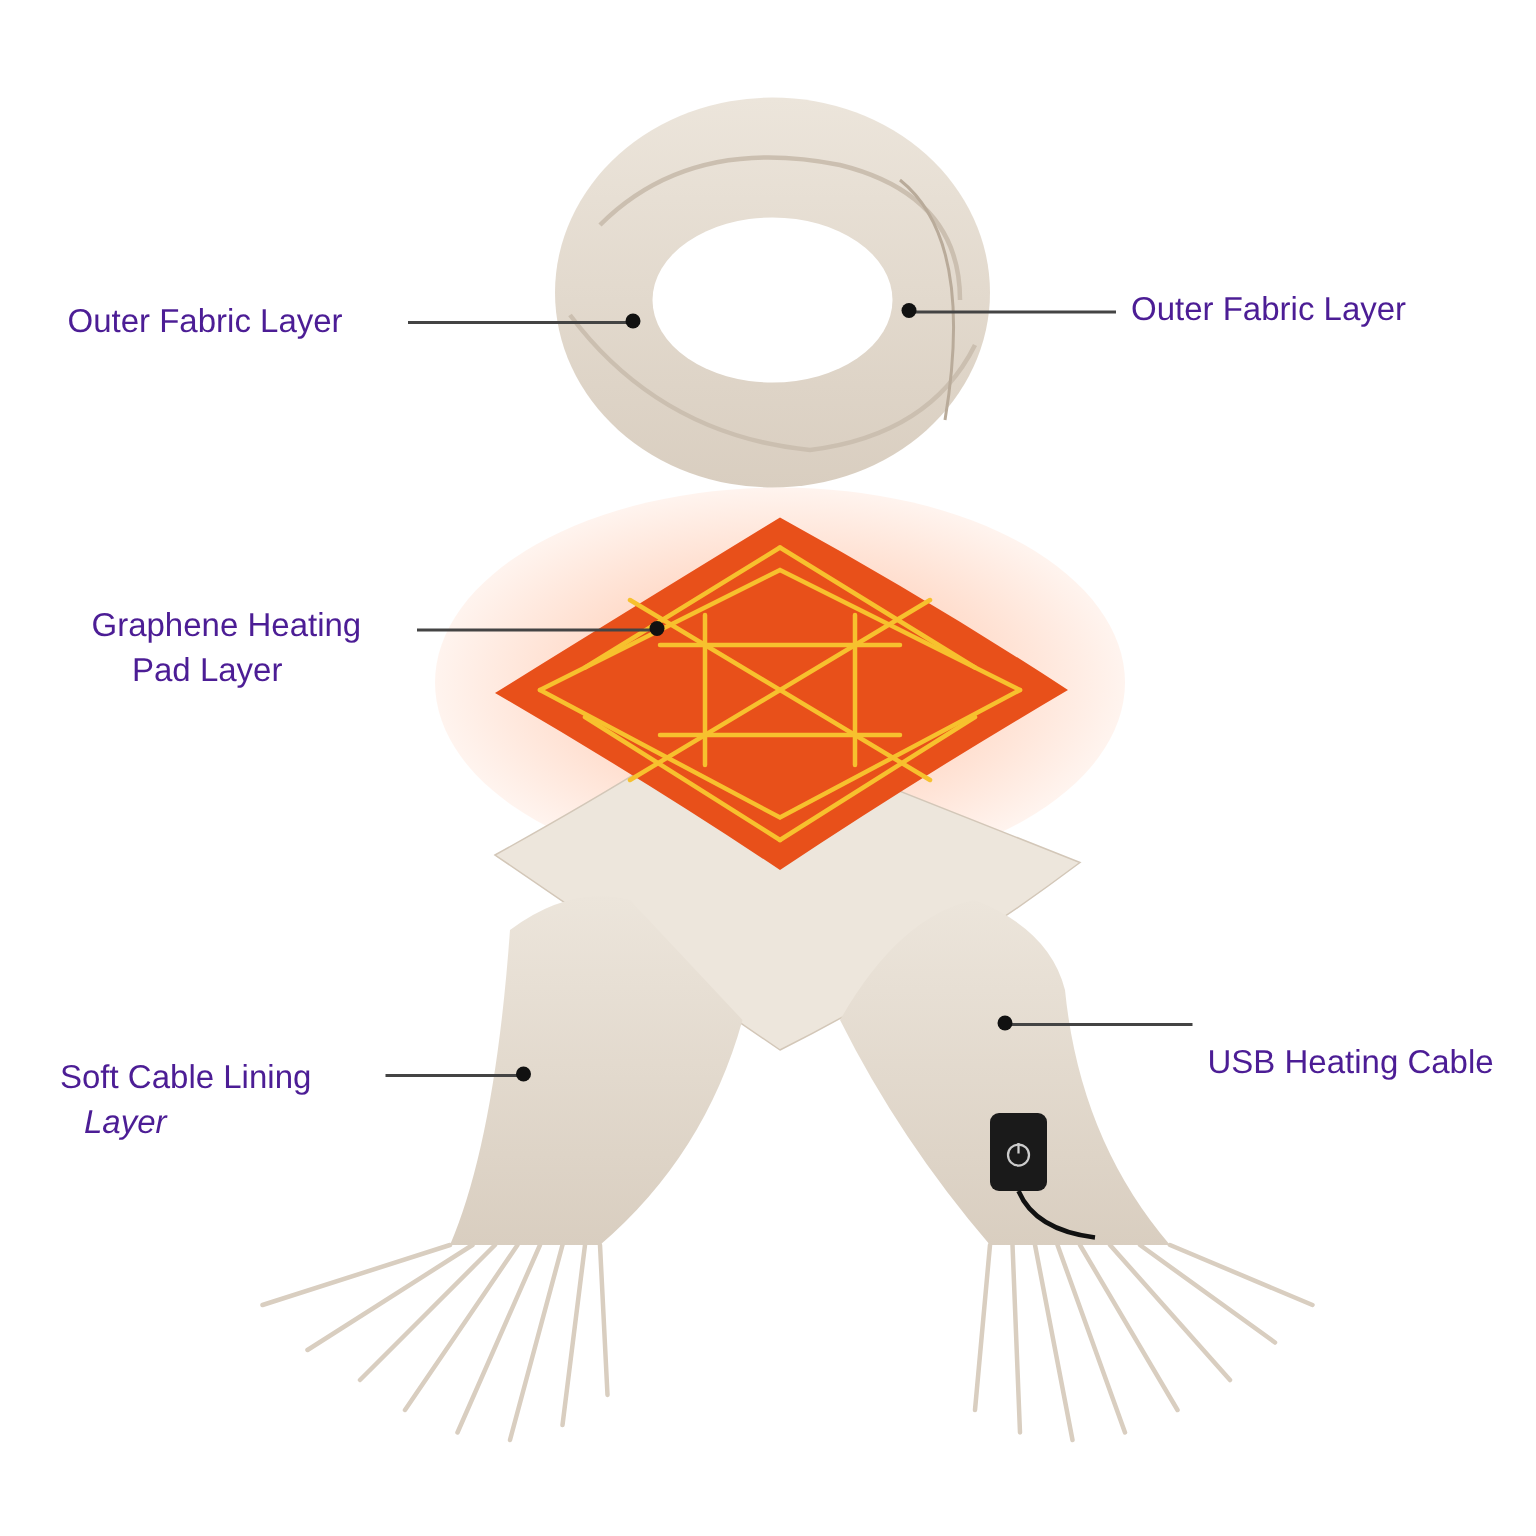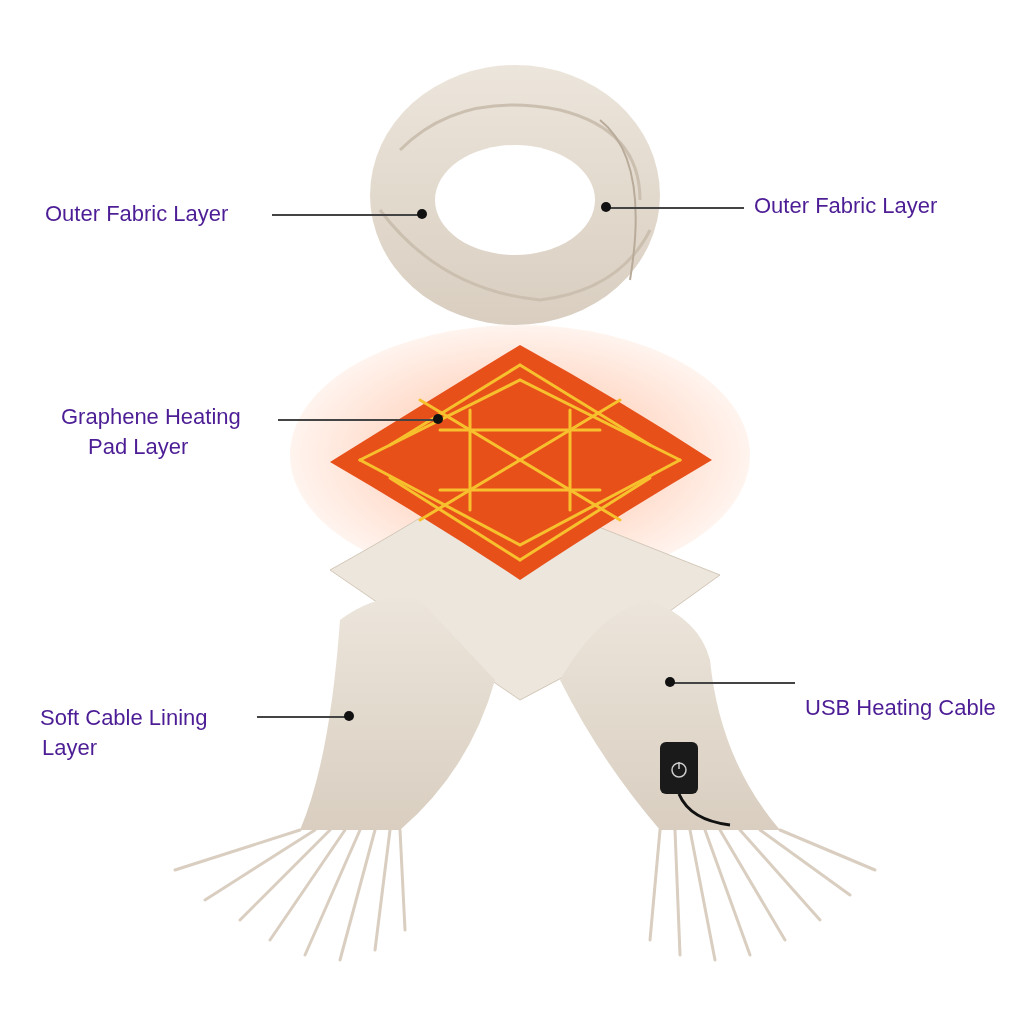--- a/index.html
+++ b/index.html
@@ -92,19 +92,19 @@
 <div class="label" style="left:754px;top:191px;">Outer Fabric Layer</div>
 <div class="leader" style="left:606px;top:207px;width:138px;"></div>
 <div class="dot" style="left:601px;top:202px;"></div>
 
 <div class="label" style="left:61px;top:402px;">Graphene Heating</div>
 <div class="label" style="left:63px;top:432px;margin-left:25px;">Pad Layer</div>
 <div class="leader" style="left:278px;top:419px;width:160px;"></div>
 <div class="dot" style="left:433px;top:414px;"></div>
 
 <div class="label" style="left:40px;top:703px;">Soft Cable Lining</div>
-<div class="label" style="left:42px;top:733px;">Layer</div>
+<div class="label" style="left:56px;top:733px;font-style:italic;">Layer</div>
 <div class="leader" style="left:257px;top:716px;width:92px;"></div>
 <div class="dot" style="left:344px;top:711px;"></div>
 
 <div class="label" style="left:805px;top:673px;margin-top:20px;">USB Heating Cable</div>
 <div class="leader" style="left:670px;top:682px;width:125px;"></div>
 <div class="dot" style="left:665px;top:677px;"></div>
 
 </body></html>

